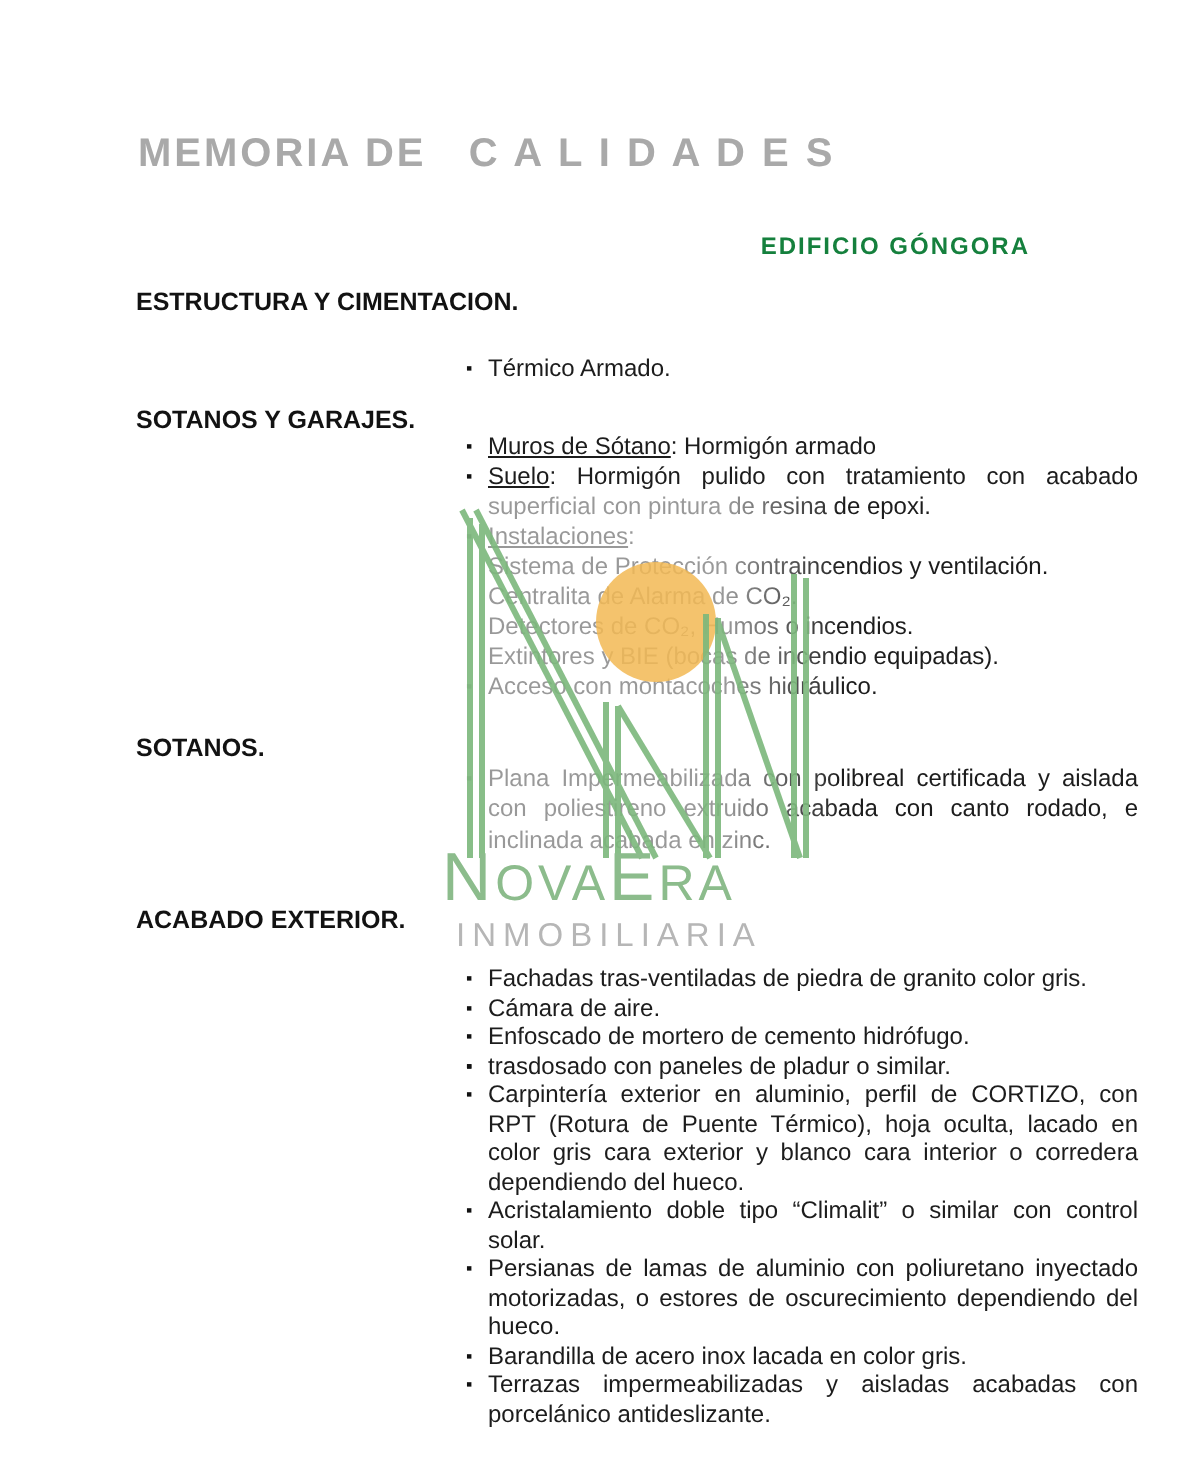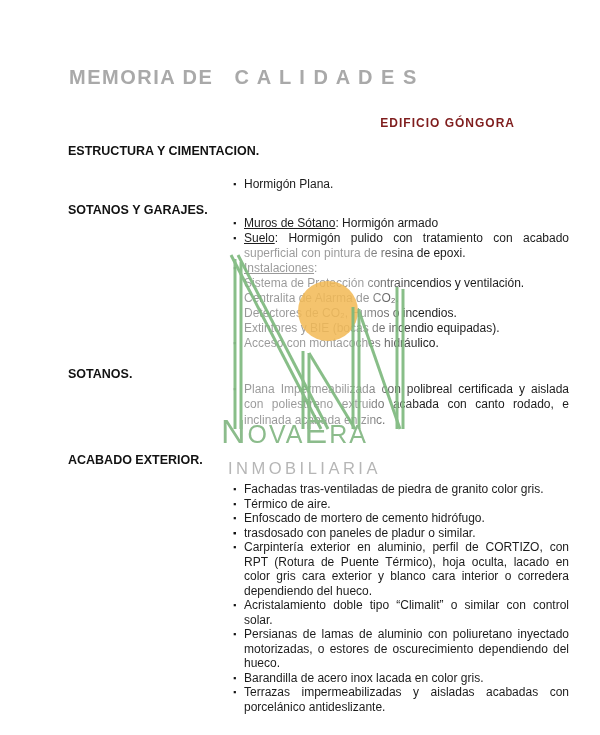--- a/index.html
+++ b/index.html
@@ -1,53 +1,53 @@
 <!DOCTYPE html>
 <html><head>
 <meta charset="utf-8">
 <style>
   html,body{margin:0;padding:0;background:#fff;}
   .page{position:relative;width:588px;height:735px;background:#ffffff;overflow:hidden;
         font-family:"Liberation Sans",sans-serif;color:#1c1c1c;}
   .right-border{position:absolute;left:595px;top:0;width:2px;height:735px;background:#1f1f1f;}
   .title{position:absolute;left:69px;top:66px;font-size:20px;font-weight:bold;color:#a9a9a9;
          letter-spacing:1.5px;white-space:pre;}
-  .subtitle{position:absolute;right:73px;top:116px;font-size:12px;font-weight:bold;color:#7f1d1d;
+  .subtitle{position:absolute;right:73px;top:116px;font-size:12px;font-weight:bold;color:#15803d;
             letter-spacing:1px;}
   .heading{position:absolute;left:68px;font-size:12.5px;font-weight:bold;color:#121212;white-space:nowrap;text-align:right;}
   .h-estructura{top:144px}.h-sotanos{top:203px}.h-cubierta{top:367px}.h-acabado{top:453px}
   ul.group{position:absolute;left:233px;width:336px;margin:0;padding:0;list-style:none;font-size:12px;}
   .g-estructura{top:177px;line-height:15px}
   .g-sotanos{top:216px;line-height:15px}
   .g-cubierta{top:382px;line-height:15.3px}
   .g-acabado{top:482px;line-height:14.5px}
   li.item{position:relative;padding-left:11px;text-align:justify;text-align-last:left;}
   span.bullet{position:absolute;left:0;top:0;font-size:9px;color:#111;}
   span.u{text-decoration:underline;}
   
   .watermark{position:absolute;left:221px;top:247px;width:197px;height:235px;pointer-events:none;
      background:linear-gradient(90deg,rgba(255,255,255,.55) 0%,rgba(255,255,255,.55) 72%,rgba(255,255,255,.06) 100%);}
   .watermark svg{position:absolute;left:3px;top:2px;}
-  .brand{position:absolute;left:0;top:173px;white-space:nowrap;color:#8cbc8c;letter-spacing:2px;line-height:22px;}
+  .brand{position:absolute;left:0;top:173px;white-space:nowrap;color:#8cbc8c;letter-spacing:2px;line-height:38px;}
   .brand .big{font-size:34px;}
   .brand .small{font-size:25px;}
   .brand-sub{position:absolute;left:7px;top:212px;font-size:16.5px;letter-spacing:3.5px;color:#b6b6b6;}
 </style>
 </head>
 <body>
 
 <div class="page">
 
   <div class="title">MEMORIA DE   C A L I D A D E S</div>
   <div class="subtitle">EDIFICIO GÓNGORA</div>
 
   <div class="heading h-estructura">ESTRUCTURA Y CIMENTACION.</div>
   <ul class="group g-estructura">
     <li class="item">
-      <span class="bullet">▪</span><span>Hormigón Plana.</span>
+      <span class="bullet">▪</span><span>Térmico Armado.</span>
     </li>
   </ul>
 
   <div class="heading h-sotanos">SOTANOS Y GARAJES.</div>
   <ul class="group g-sotanos">
     <li class="item">
       <span class="bullet">▪</span><span class="u">Muros de Sótano</span><span>: Hormigón armado</span>
     </li>
     <li class="item">
       <span class="bullet">▪</span><span class="u">Suelo</span><span>: Hormigón pulido con tratamiento con acabado superficial con pintura de resina de epoxi.</span>
@@ -78,21 +78,21 @@
       <span class="bullet">▪</span><span>Plana Impermeabilizada con polibreal certificada y aislada con poliestireno extruido acabada con canto rodado, e inclinada acabada en zinc.</span>
     </li>
   </ul>
 
   <div class="heading h-acabado">ACABADO EXTERIOR.</div>
   <ul class="group g-acabado">
     <li class="item">
       <span class="bullet">▪</span><span>Fachadas tras-ventiladas de piedra de granito color gris.</span>
     </li>
     <li class="item">
-      <span class="bullet">▪</span><span>Térmico de aire.</span>
+      <span class="bullet">▪</span><span>Cámara de aire.</span>
     </li>
     <li class="item">
       <span class="bullet">▪</span><span>Enfoscado de mortero de cemento hidrófugo.</span>
     </li>
     <li class="item">
       <span class="bullet">▪</span>
     </li>
     <li class="item">
       <span class="bullet">▪</span><span>trasdosado con paneles de pladur o similar.</span>
     </li>

